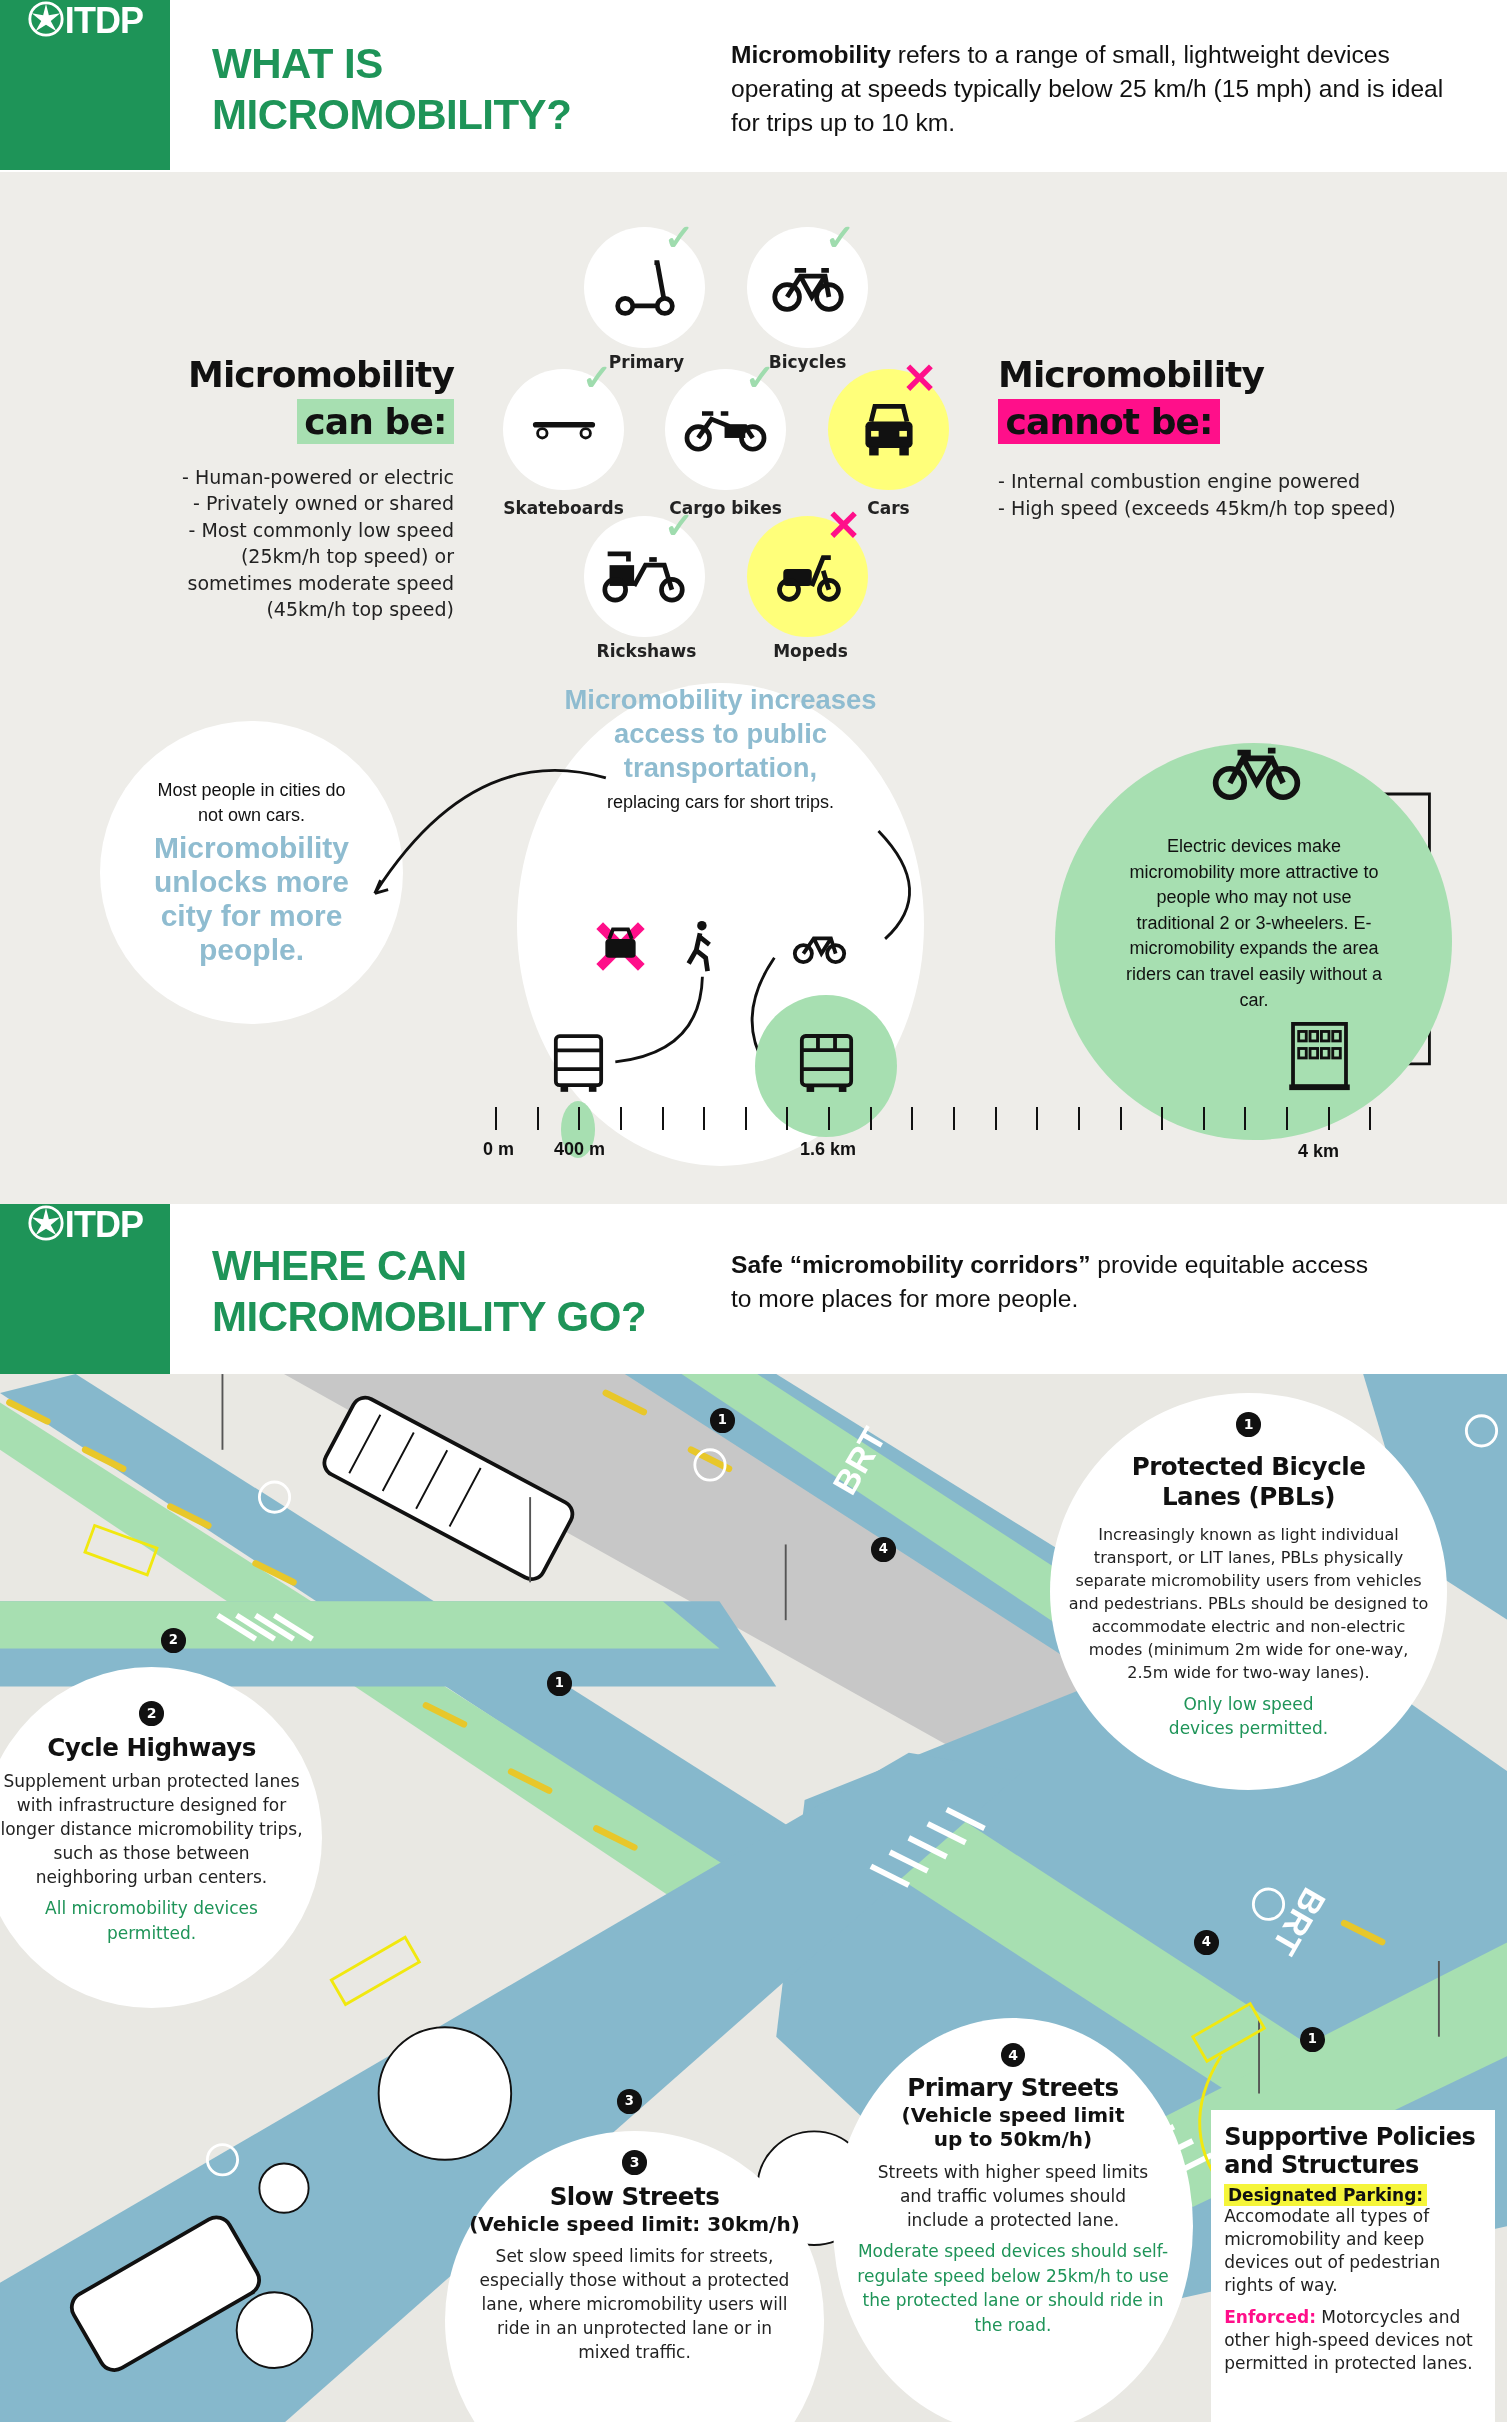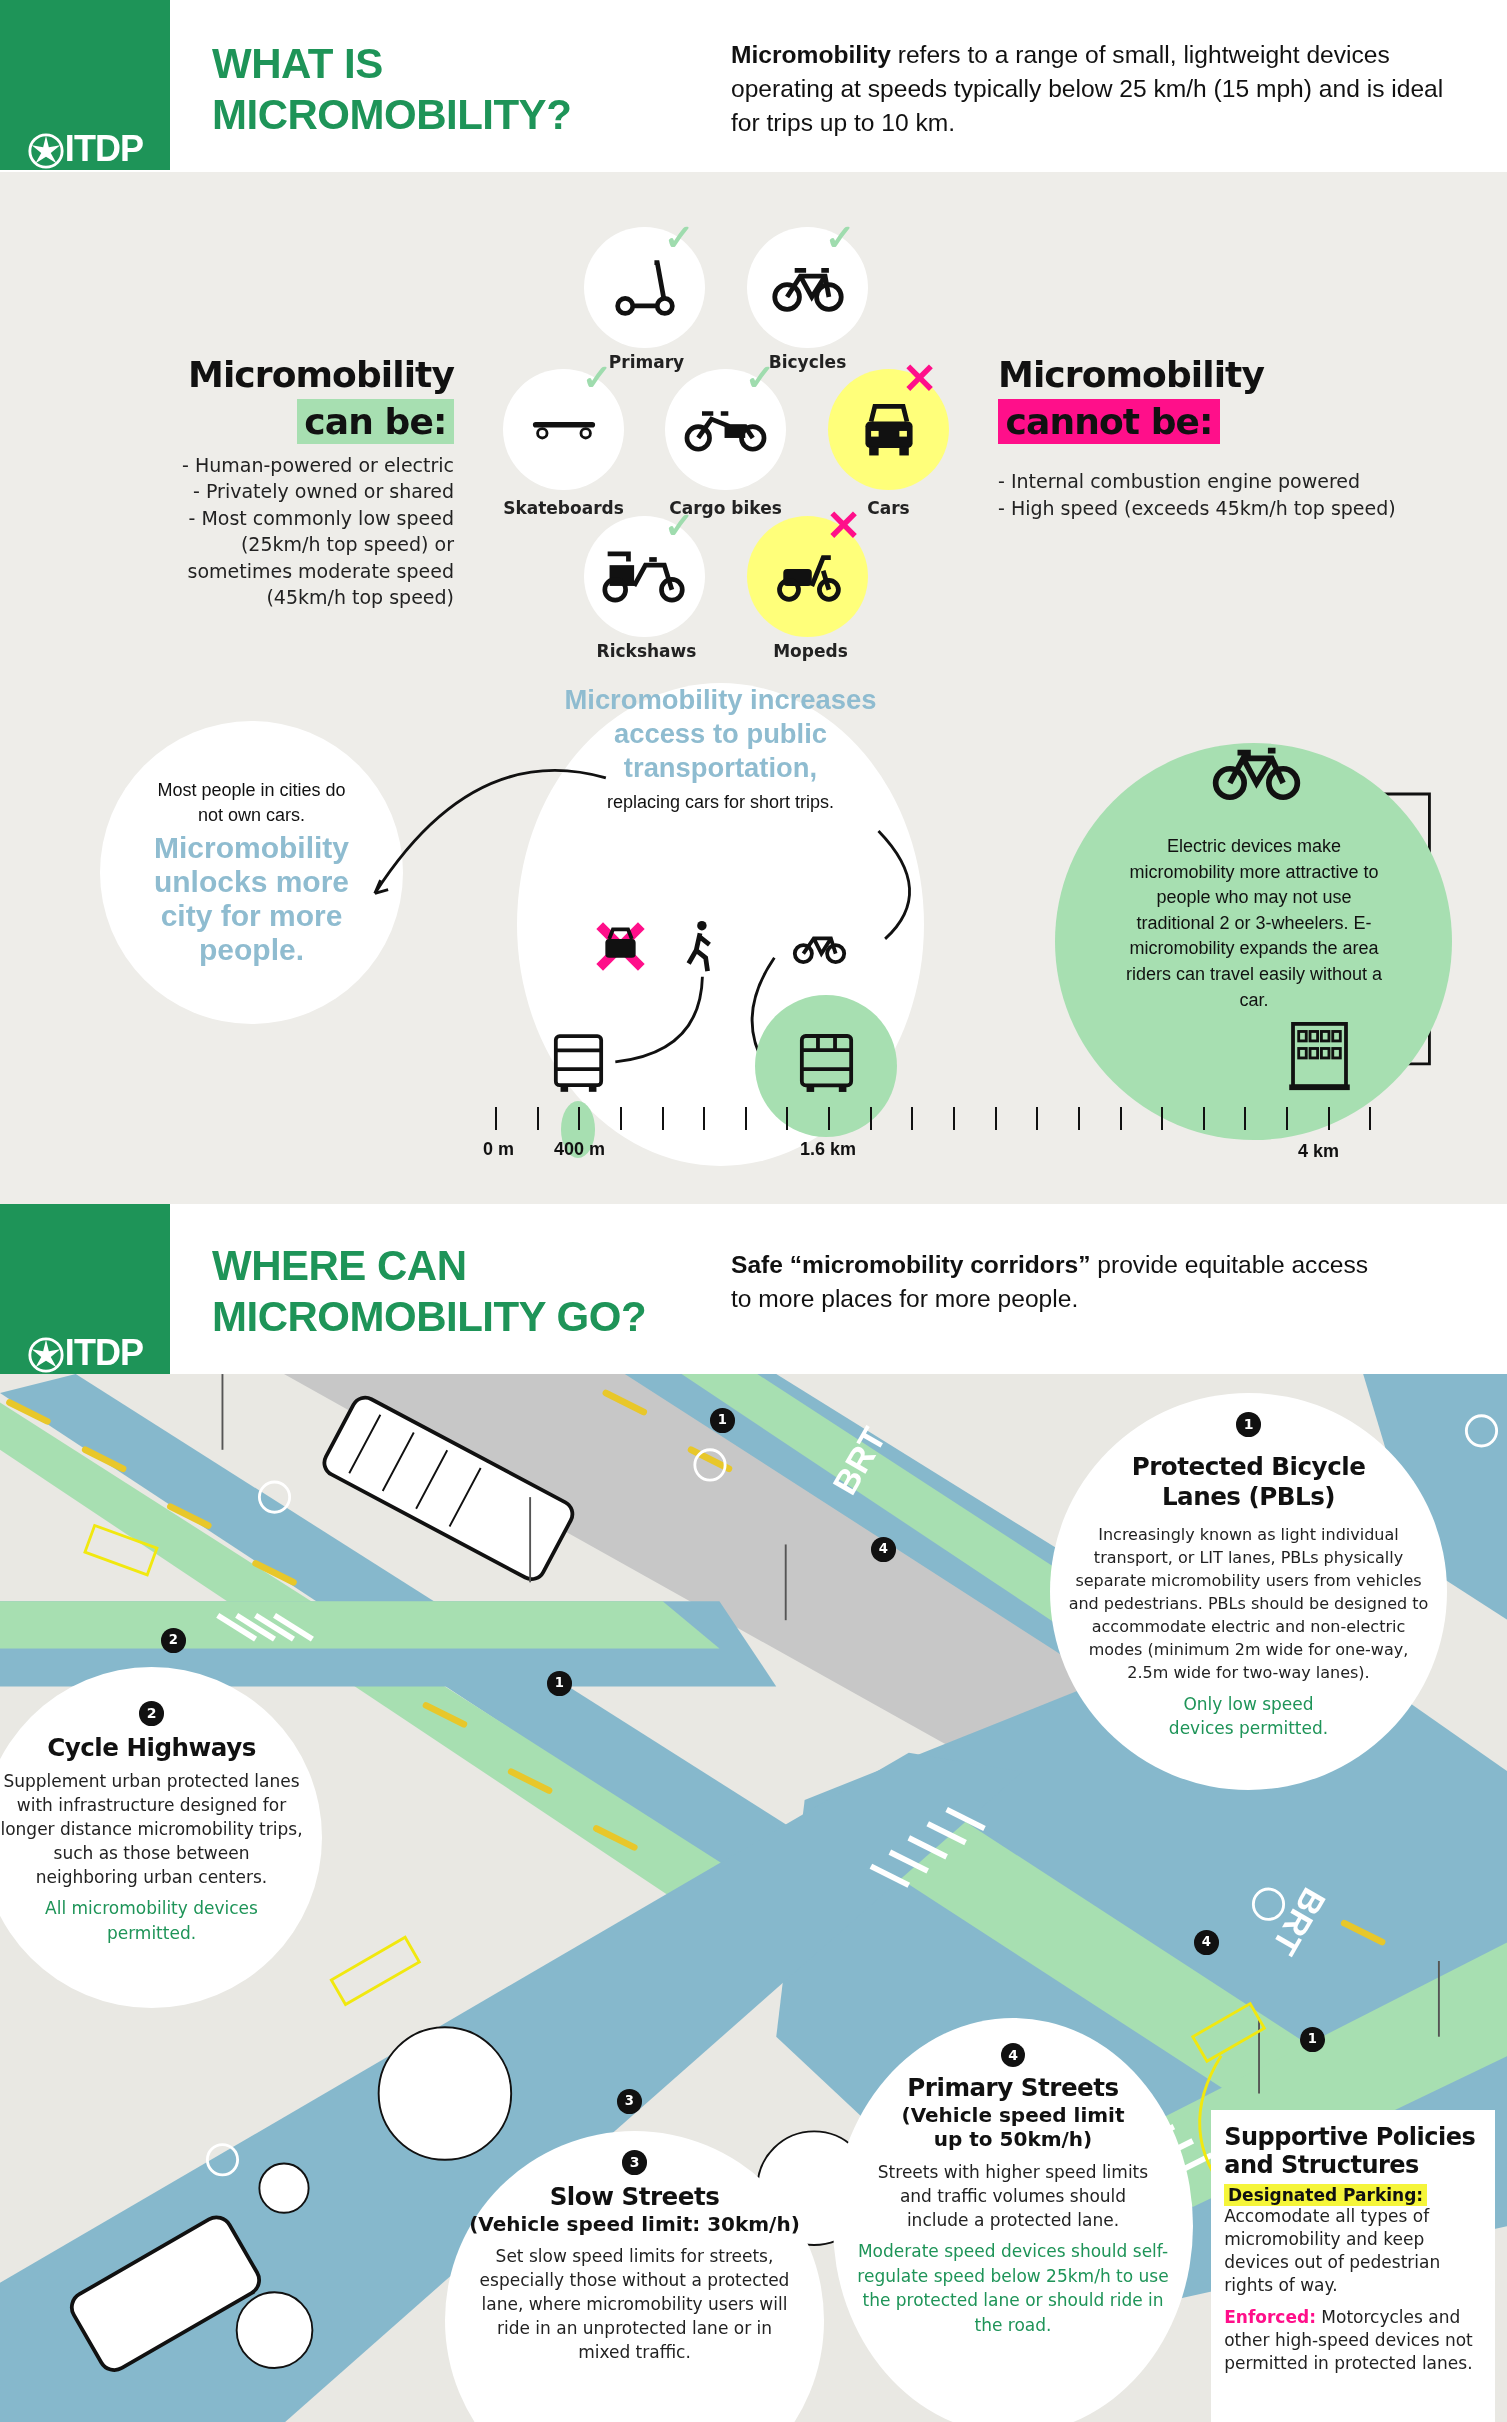--- a/index.html
+++ b/index.html
@@ -1,19 +1,19 @@
 <!DOCTYPE html>
 <html style="font-size:15px"><head>
 <meta charset="utf-8">
 <style>
 *{box-sizing:border-box;margin:0;padding:0}
 body{width:1508px;height:2423px;background:#fff;font-family:"Liberation Sans",sans-serif;color:#111;position:relative;overflow:hidden}
 .abs{position:absolute}
 .header{position:absolute;left:0;width:1508px;height:170px;background:#fff}
-.logo-box{position:absolute;left:0;top:0;width:170px;height:170px;background:#1e9458;display:flex;align-items:flex-end;justify-content:center;color:#fff;font-weight:bold;font-size:36px;gap:0;font-family:"Liberation Sans",sans-serif;letter-spacing:-0.9px}
+.logo-box{position:absolute;left:0;top:0;width:170px;height:170px;background:#1e9458;display:flex;align-items:flex-start;justify-content:center;color:#fff;font-weight:bold;font-size:36px;gap:0;font-family:"Liberation Sans",sans-serif;letter-spacing:-0.9px}
 .title{position:absolute;left:212px;color:#1e9458;font-weight:bold;font-size:42px;line-height:51px;font-family:"Liberation Sans",sans-serif;letter-spacing:-0.5px}
 .intro{position:absolute;left:731px;font-size:24.6px;line-height:34px;font-family:"Liberation Sans",sans-serif}
 .intro b{font-weight:bold}
 .sec1{position:absolute;left:0;top:172px;width:1508px;height:1032px;background:#eeede9}
 .big{font-weight:900;font-size:36px;font-family:"DejaVu Sans",sans-serif;letter-spacing:-0.9px}
 .hl-green{background:#a7dfb1;padding:1.9px 7.6px}
 .hl-pink{background:#ff0f8a;padding:1.9px 7.6px}
 .bullets{font-size:19px;line-height:26.5px;font-family:"DejaVu Sans",sans-serif;color:#222}
 .circ{position:absolute;border-radius:50%;background:#fff;display:flex;align-items:center;justify-content:center}
 .circ.yel{background:#ffff7a}
@@ -51,21 +51,21 @@
   <div class="intro" style="top:38px;width:719px">
     <b>Micromobility</b><span> refers to a range of small, lightweight devices operating at speeds typically below 25 km/h (15 mph) and is ideal for trips up to 10 km.</span>
   </div>
 </div>
 
 <div class="sec1">
 
   <div class="abs" style="left:151px;top:182px;width:303px;text-align:right">
     <div class="big">Micromobility</div>
     <div class="big" style="margin-top:5.7px"><span class="hl-green">can be:</span></div>
-    <div class="bullets" style="margin-top:10px">
+    <div class="bullets" style="margin-top:22px">
       <div>- Human-powered or electric</div>
       <div>- Privately owned or shared</div>
       <div>- Most commonly low speed</div>
       <div>(25km/h top speed) or</div>
       <div>sometimes moderate speed</div>
       <div>(45km/h top speed)</div>
     </div>
   </div>
 
   <div class="abs" style="left:998px;top:182px;width:416px">

